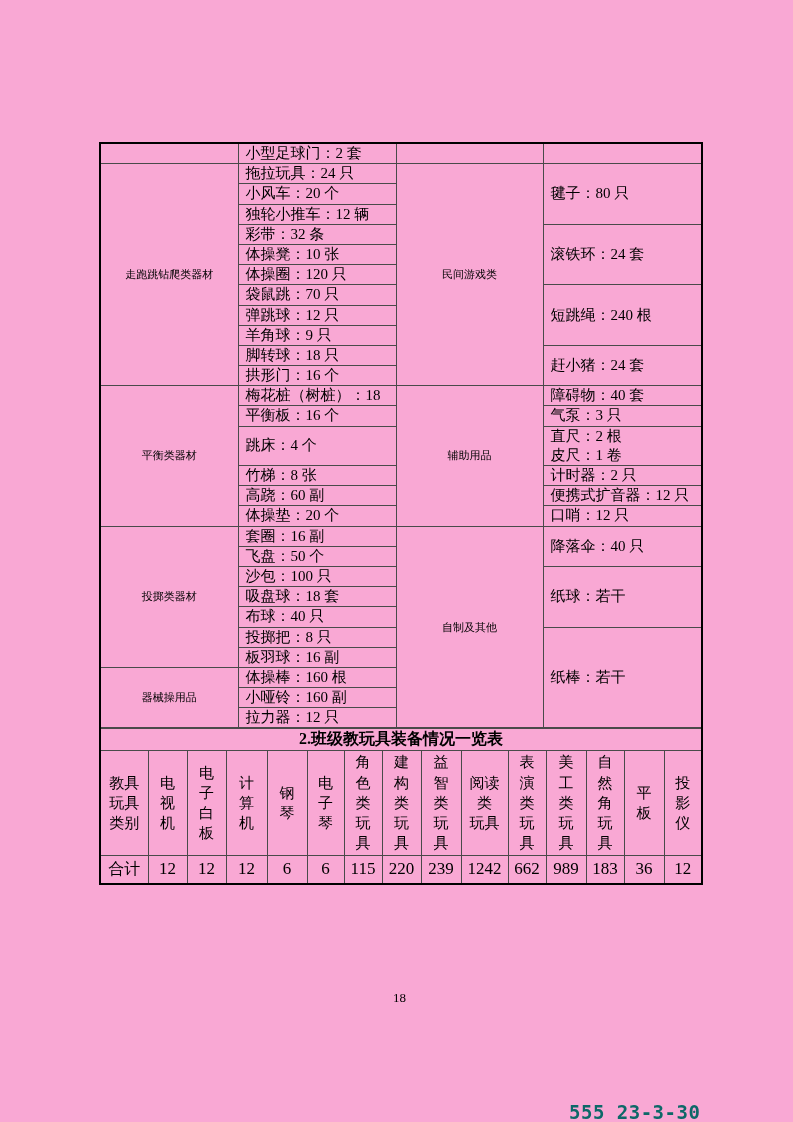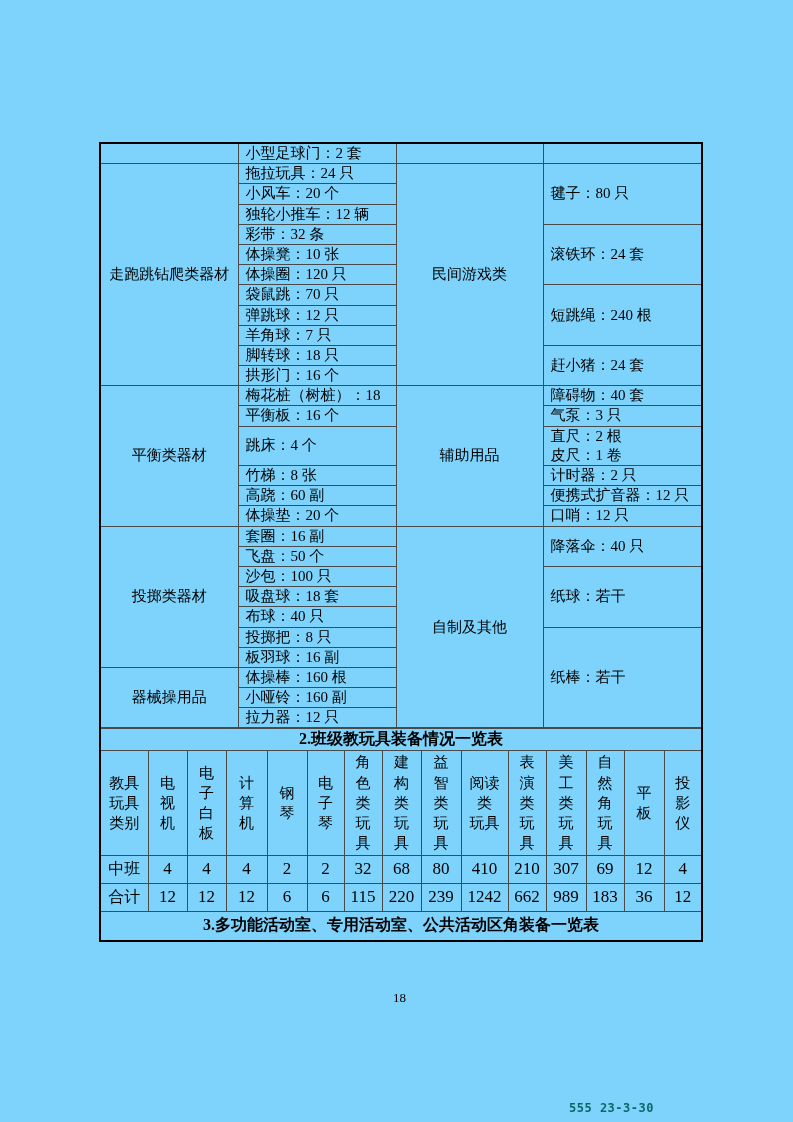--- a/index.html
+++ b/index.html
@@ -1,50 +1,50 @@
 <!DOCTYPE html>
 <html><head>
 <meta charset="utf-8">
 <style>
   html,body { margin:0; padding:0; background:#888; }
   .page {
-    position:relative; width:793px; height:1122px; background:#7dd3fc;
+    position:relative; width:793px; height:1122px; background:#f9a8d4;
     font-family:"Liberation Serif","DejaVu Serif",serif; color:#000;
     margin:0 auto; overflow:hidden;
   }
   .doc { position:absolute; left:99px; top:142px; width:602px; }
   table { border-collapse:collapse; table-layout:fixed; width:602px; }
   td { border:1px solid #4a4a4a; overflow:hidden; vertical-align:middle; }
   .t1 { border:2px solid #000; border-bottom:none; }
   .t2 { border:2px solid #000; border-top:none;padding-left:29px; }
   .t1 tr { height:20px; }
   .t1 td.item {
     text-align:left; padding:0 2px 0 7px; font-size:15px;
     white-space:pre-line; line-height:1.28;
   }
-  .t1 td.cat { text-align:center; font-size:15px; padding:0 2px; }
+  .t1 td.cat { text-align:center; font-size:11px; padding:0 2px; }
   .t2 .title-row td {
     height:21px; font-weight:bold; font-size:16px; text-align:center;
     padding:0;
   }
   .t2 .head-row td {
     height:101px; font-size:15px; text-align:center; vertical-align:middle;
     white-space:pre-line; line-height:1.35; padding:1px 0;
   }
   .t2 .data-row td { height:27px; font-size:17px; text-align:center; padding:0; }
   .t2 .data-row td.rlabel { font-size:16px; }
   .t2 .foot-row td { height:26px; font-weight:bold; font-size:16px; text-align:center; }
   .page-num {
     position:absolute; top:990px; left:3px; width:100%;
     text-align:center; font-size:13px;
   }
   .stamp {
     position:absolute; top:1101px; left:569px;
     font-family:"DejaVu Sans Mono","Liberation Mono",monospace;
-    font-weight:bold; font-size:12px; letter-spacing:0.5px;
+    font-weight:bold; font-size:19px; letter-spacing:0.5px;
   }
 </style>
 </head>
 <body>
 
 <div class="page">
   <div class="doc">
 
     <table class="t1">
       <colgroup>
@@ -83,21 +83,21 @@
             <td class="item">体操圈：120 只</td>
           </tr>
           <tr>
             <td class="item">袋鼠跳：70 只</td>
             <td rowspan="3" class="item">短跳绳：240 根</td>
           </tr>
           <tr>
             <td class="item">弹跳球：12 只</td>
           </tr>
           <tr>
-            <td class="item">羊角球：7 只</td>
+            <td class="item">羊角球：9 只</td>
           </tr>
           <tr>
             <td class="item">脚转球：18 只</td>
             <td rowspan="2" class="item">赶小猪：24 套</td>
           </tr>
           <tr>
             <td class="item">拱形门：16 个</td>
           </tr>
           <tr>
             <td rowspan="6" class="cat">平衡类器材</td>
@@ -239,56 +239,36 @@
 角
 玩
 具</td>
             <td>平
 板</td>
             <td>投
 影
 仪</td>
           </tr>
           <tr class="data-row">
-            <td class="rlabel">中班</td>
-            <td>4</td>
-            <td>4</td>
-            <td>4</td>
-            <td>2</td>
-            <td>2</td>
-            <td>32</td>
-            <td>68</td>
-            <td>80</td>
-            <td>410</td>
-            <td>210</td>
-            <td>307</td>
-            <td>69</td>
-            <td>12</td>
-            <td>4</td>
-          </tr>
-          <tr class="data-row">
             <td class="rlabel">合计</td>
             <td>12</td>
             <td>12</td>
             <td>12</td>
             <td>6</td>
             <td>6</td>
             <td>115</td>
             <td>220</td>
             <td>239</td>
             <td>1242</td>
             <td>662</td>
             <td>989</td>
             <td>183</td>
             <td>36</td>
             <td>12</td>
           </tr>
-          <tr class="foot-row">
-            <td colspan="15">3.多功能活动室、专用活动室、公共活动区角装备一览表</td>
-          </tr>
         </tbody>
     </table>
 
   </div>
 
   <div class="page-num">18</div>
   <div class="stamp" style="color: rgb(13, 104, 104);">555 23-3-30</div>
 </div>
 
 </body></html>

